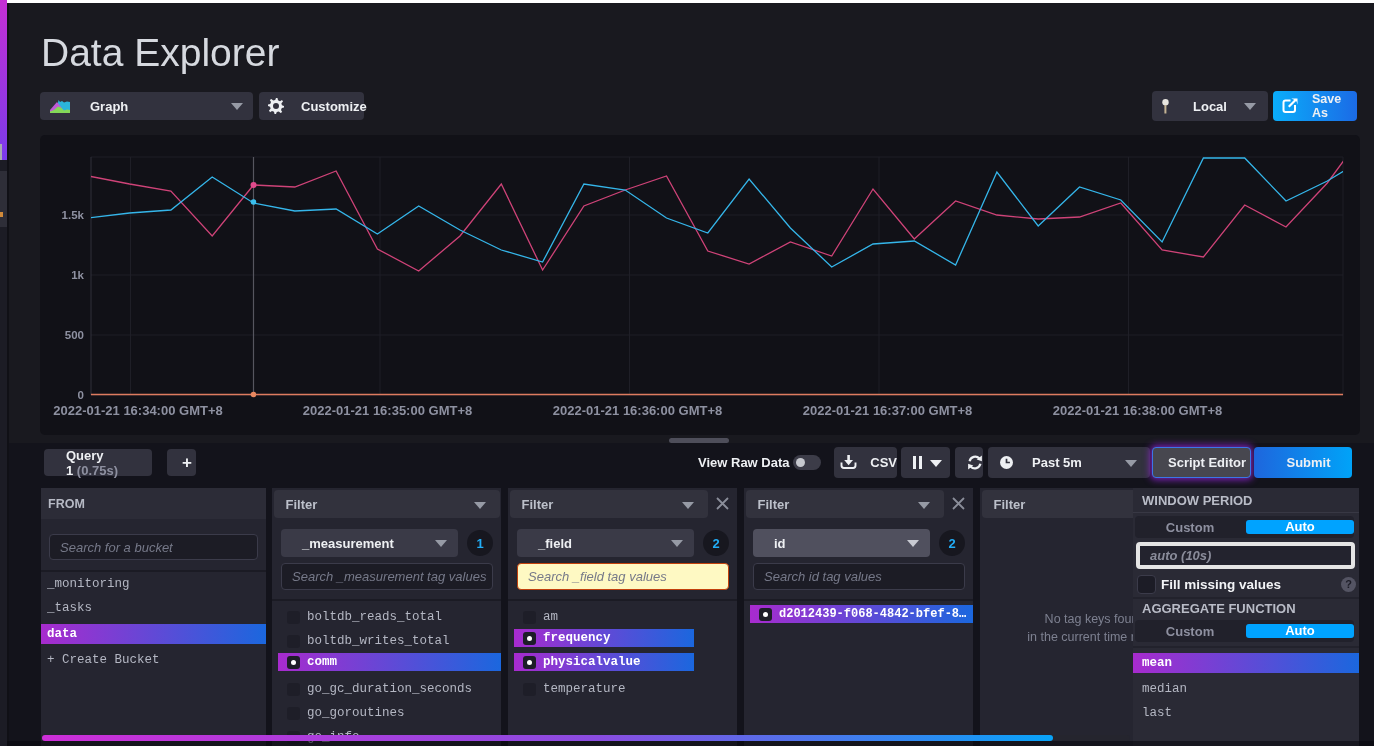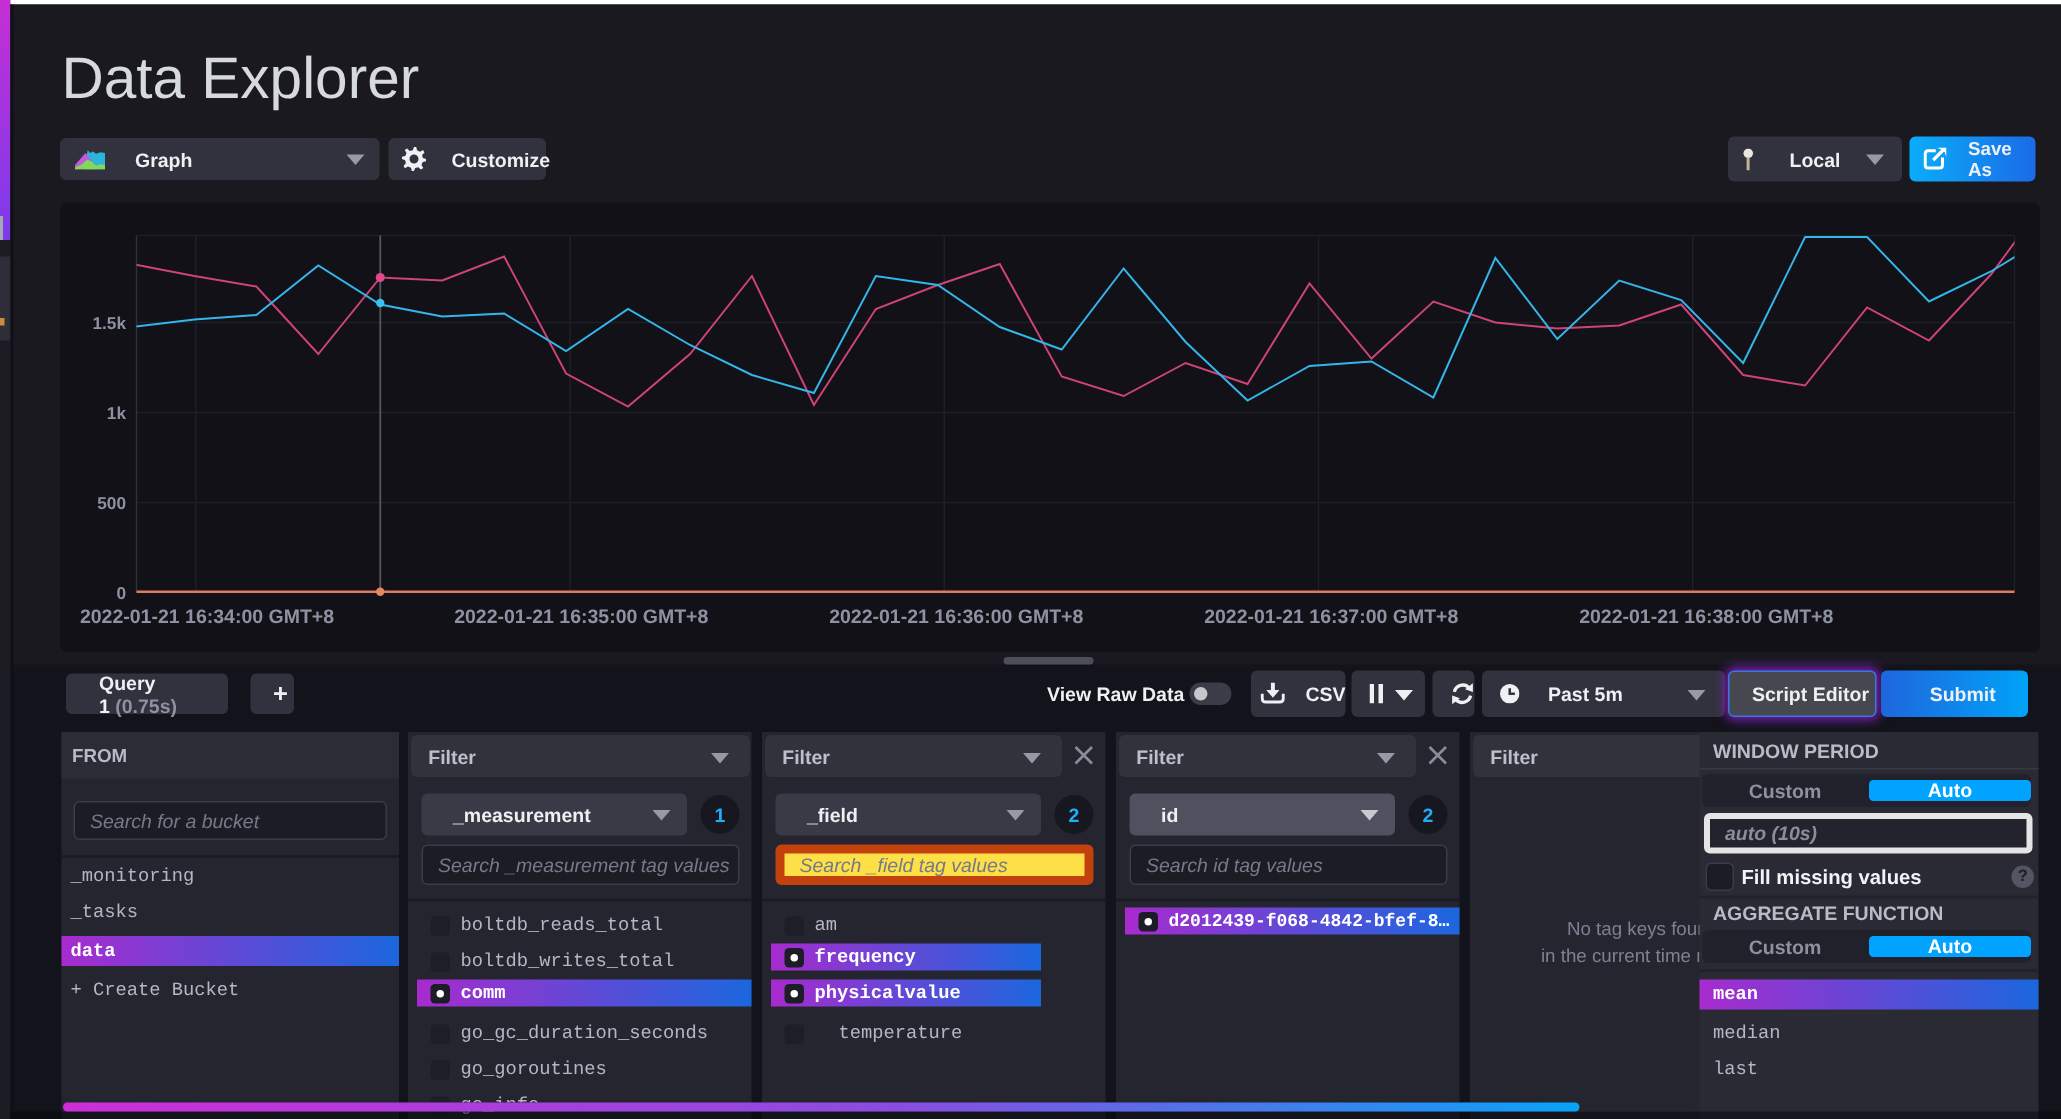--- a/index.html
+++ b/index.html
@@ -223,42 +223,42 @@
     <span class="caret abs" style="right:14px;top:12px;"></span>
   </div>
   <svg class="abs" style="right:8px;top:9px;" width="13" height="13" viewBox="0 0 13 13">
       <path stroke="#8a8d99" stroke-width="1.8" d="M1 1 L12 12 M12 1 L1 12"></path>
     </svg>
   <div class="abs btn" style="left:9px;top:41px;width:177px;height:28px;background:#3a3a47;">
     <span style="margin-left:10px;">_field</span>
     <span class="caret abs" style="right:11px;top:11px;"></span>
   </div>
   <div class="abs" style="left:195px;top:42px;width:26px;height:26px;border-radius:50%;background:#17171f;color:#22ADF6;font-weight:bold;font-size:13px;display:flex;align-items:center;justify-content:center;">2</div>
-  <div class="abs" style="left:9px;top:75px;width:212px;height:27px;background:#fde047;border:6px solid #c2410c;border-radius:4px;display:flex;align-items:center;overflow:hidden;">
+  <div class="abs" style="left:9px;top:75px;width:212px;height:27px;background:#fef9c3;border:1px solid #c2410c;border-radius:4px;display:flex;align-items:center;overflow:hidden;">
     <span class="phold" style="margin-left:10px;white-space:nowrap;">Search _field tag values</span>
   </div>
   <div class="abs" style="left:0;top:111px;width:229px;height:2px;background:#1b1b24;"></div>
   <div class="abs mono" style="left:0;top:117px;width:186px;font-size:12.5px;color:#b4b7c3;">
     <div style="height:24px;display:flex;align-items:center;">
         <span class="chk" style="margin-left:15px;"></span>
         <span style="margin-left:7px;">am</span>
       </div>
     <div style="height:24px;">
         <div class="grad" style="height:18px;margin-left:6px;display:flex;align-items:center;font-weight:bold;">
           <span class="chk dot" style="margin-left:9px;"></span>
           <span style="margin-left:7px;">frequency</span>
         </div>
       </div>
     <div style="height:24px;">
         <div class="grad" style="height:18px;margin-left:6px;display:flex;align-items:center;font-weight:bold;">
           <span class="chk dot" style="margin-left:9px;"></span>
           <span style="margin-left:7px;">physicalvalue</span>
         </div>
       </div>
-    <div style="height:24px;display:flex;align-items:center;gap:16px;">
+    <div style="height:24px;display:flex;align-items:center;">
         <span class="chk" style="margin-left:15px;"></span>
         <span style="margin-left:7px;">temperature</span>
       </div>
   </div>
 </div>
 
 <div class="abs" style="left:744px;top:488px;width:229px;height:258px;background:#252530;">
   <div class="abs" style="left:1.5px;top:1.5px;width:198px;height:28px;background:#32323d;border-radius:4px;">
     <span class="abs" style="left:12px;top:7px;font-size:13px;font-weight:bold;color:#bcc0ca;">Filter</span>
     <span class="caret abs" style="right:14px;top:12px;"></span>

